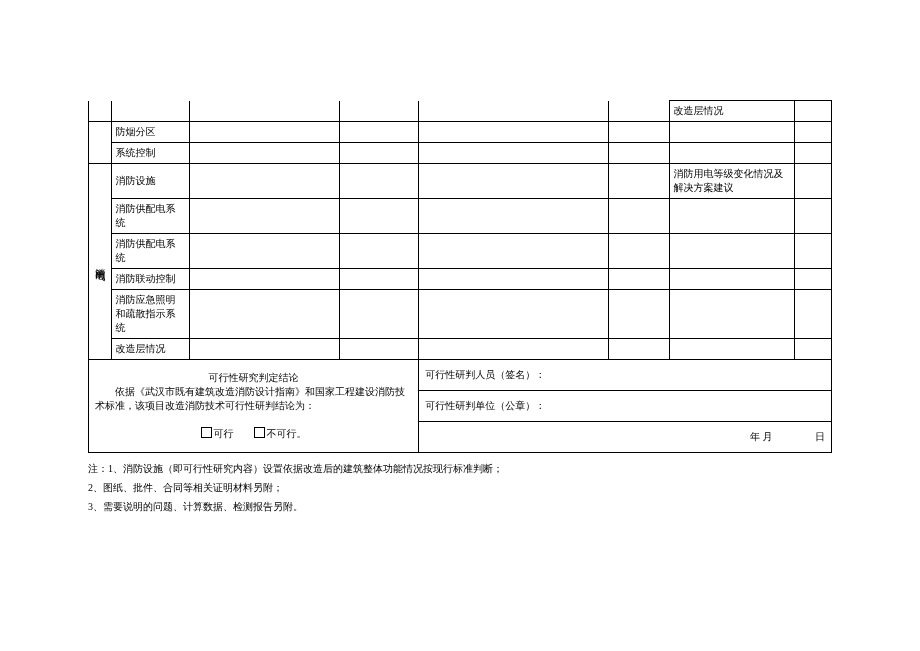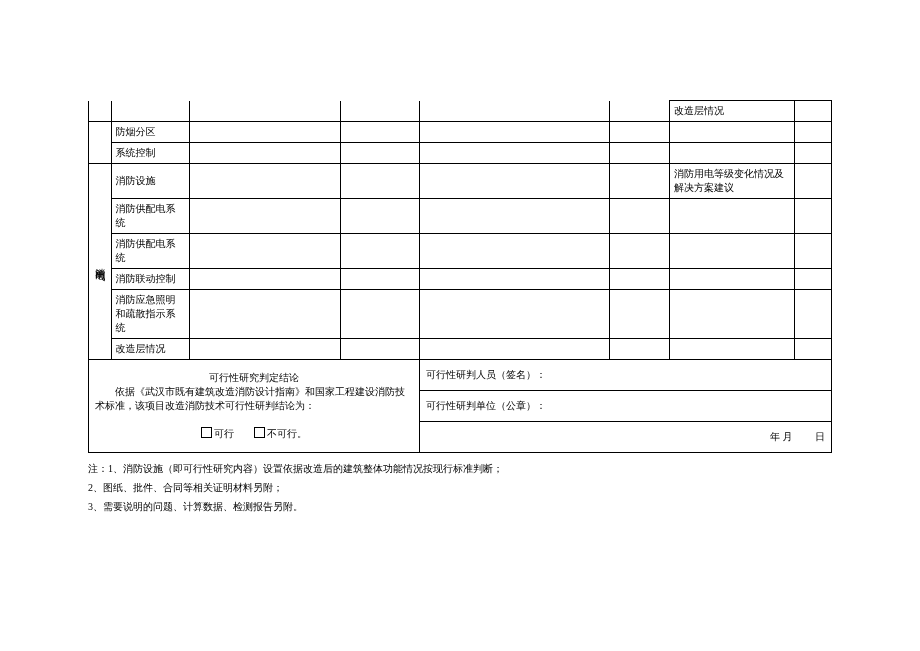--- a/index.html
+++ b/index.html
@@ -63,21 +63,21 @@
     margin-top: 14px;
   }
   .right-cell {
     padding: 8px 6px !important;
     line-height: 1.9;
   }
   .date-line {
     text-align: right;
     padding: 8px 6px !important;
   }
-  .ym { display:inline-block; margin-right:20px; }
+  .ym { display:inline-block; margin-right:40px; }
 
   .footnotes {
     margin-top: 6px;
     line-height: 1.9;
   }
   .box {
     display: inline-block;
     border: 1px solid #000;
     width: 9px;
     height: 9px;

